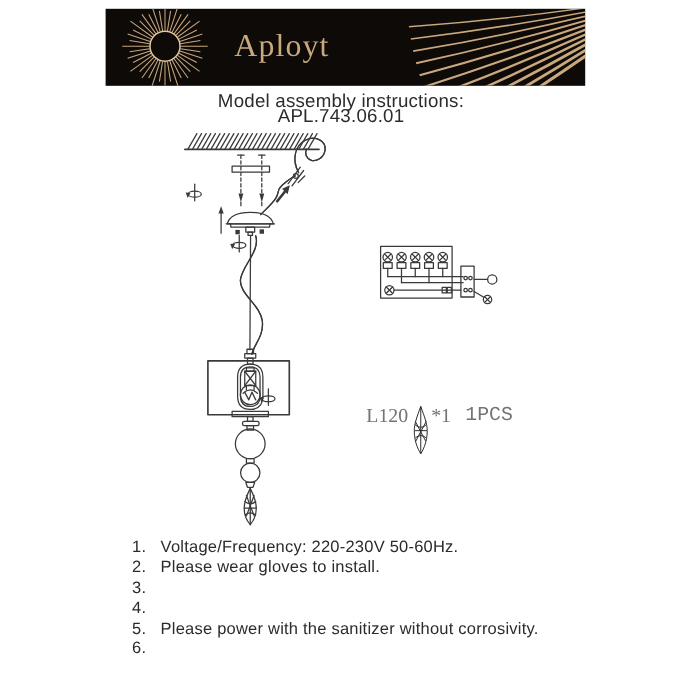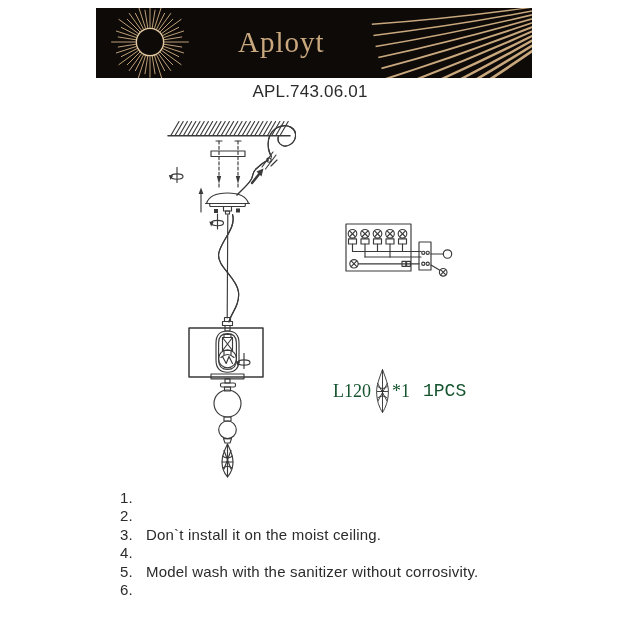--- a/index.html
+++ b/index.html
@@ -3,40 +3,40 @@
 <meta charset="utf-8">
 <style>
   html,body{margin:0;padding:0;width:620px;height:620px;overflow:hidden;background:#fff;}
   .page{position:relative;width:620px;height:620px;background:#ffffff;font-family:"Liberation Sans",sans-serif;overflow:hidden;}
 
   
   .banner{position:absolute;left:96px;top:8px;width:436px;height:70px;background:var(--banner,#0d0a08);overflow:hidden;}
   .starburst{position:absolute;left:12px;top:-8px;width:84px;height:84px;}
   .wordmark{position:absolute;left:117px;top:34px;transform:translateY(-50%);
     font-family:"Liberation Serif",serif;font-weight:400;font-size:29px;
-    color:var(--gold,#c9a87e);letter-spacing:1px;margin-left:25px;}
+    color:var(--gold,#c9a87e);letter-spacing:1px;}
   .rays{position:absolute;left:0;top:0;width:436px;height:70px;}
 
   
   .titleblock{position:absolute;left:0;top:85px;width:620px;text-align:center;color:var(--text,#2b2b2b);}
   .t1,.t2{font-size:17px;line-height:14px;letter-spacing:.2px;}
 
   
   .diagram{position:absolute;left:0;top:0;width:620px;height:620px;}
   #diagram *{stroke:var(--ink,#3a3a3a);fill:none;stroke-width:1.15;stroke-linecap:round;stroke-linejoin:round;}
   #diagram .fill{fill:var(--ink,#3a3a3a);stroke:none;}
   #diagram .dash{stroke-dasharray:3 2.2;}
   #diagram .w15{stroke-width:1.5;}
   #diagram .cordo{stroke-width:2.9;}
   #diagram .cordi{stroke:#fff;stroke-width:1.4;}
   #diagram .thick{stroke-width:2.4;}
 
   
-  .caption{position:absolute;left:333px;top:368px;height:46px;display:flex;align-items:center;
-    font-family:"Liberation Serif",serif;font-size:18px;color:#14532d;}
+  .caption{position:absolute;left:333px;top:368px;height:46px;display:flex;
+    font-family:"Liberation Serif",serif;font-size:18px;color:#737373;}
   .cap-icon{width:17px;height:46px;margin:0 1px 0 3px;}
   .pcs{margin-left:13px;font-family:Liberation Mono, monospace;}
 
   
   .list{position:absolute;left:120px;top:489px;width:420px;margin:0;padding:0;list-style:none;
     color:var(--text,#2b2b2b);font-size:15px;letter-spacing:.2px;}
   .list li{display:flex;line-height:18.4px;}
   .num{width:26px;flex:none;}
 </style>
 </head>
@@ -98,20 +98,21 @@
         <path d="M514 -13 Q403.7005815777491 34.64491888662649 289.1986745803846 71.04977150227221" fill="none" stroke="#c9a87e" stroke-width="2"></path>
         <path d="M514 -13 Q406.0674107469176 39.78784118644552 293.40751857874375 81.54605830182823" fill="none" stroke="#c9a87e" stroke-width="2.14"></path>
         <path d="M514 -13 Q408.67387725558456 44.81356127785534 298.10613305075674 91.83242920824853" fill="none" stroke="#c9a87e" stroke-width="2.2800000000000002"></path>
         <path d="M514 -13 Q411.51419409628596 49.710920805440665 303.2840858972846 101.88604590574556" fill="none" stroke="#c9a87e" stroke-width="2.42"></path>
         <path d="M514 -13 Q414.5820550553402 54.469046406337995 308.9298807681263 111.6845868510823" fill="none" stroke="#c9a87e" stroke-width="2.5600000000000005"></path>
         <path d="M514 -13 Q417.8706487142195 59.07737385181988 315.03098258679 121.20629683297926" fill="none" stroke="#c9a87e" stroke-width="2.7"></path>
       </svg>
   </header>
 
   <div class="titleblock">
+    <div class="t1">Model assembly instructions:</div>
     <div class="t2">APL.743.06.01</div>
   </div>
 
   <svg id="diagram" class="diagram" viewBox="0 0 620 620">
     <defs>
       <path id="p-coil" d="M237 195 C243 189 247.5 185 250.5 180.5 C254.5 175 251 173 256.5 168.5 C262 164 264 161.5 268.5 160"></path>
       <path id="p-hook" d="M271.5 157 C265.5 146 267.5 132.5 277.5 127.5 C287.5 122.5 296.5 128.5 295.5 136.5 C294.5 143.5 287.5 147.5 282.5 145.5 C278.5 143.8 276.5 139.5 278.8 135.5"></path>
       <path id="p-wavy" d="M232.5 214.5 C236.5 228 221.5 240 218.8 253 C216 266.5 237 277 238.5 292 C240 306 230.5 313.5 229 322"></path>
     </defs>
 
@@ -318,33 +319,34 @@
         <path d="M3.2 18 Q8.5 23 13.8 18 M3.6 30 Q8.5 26 13.4 30"></path>
       </g>
     </svg>
     <span>*1</span>
     <span class="pcs">1PCS</span>
   </div>
 
   <ol class="list">
     <li>
         <span class="num">1.</span>
+        <span class="txt">Voltage/Frequency: 220-230V 50-60Hz.</span>
       </li>
     <li>
         <span class="num">2.</span>
+        <span class="txt">Please wear gloves to install.</span>
       </li>
     <li>
         <span class="num">3.</span>
-        <span class="txt">Don`t install it on the moist ceiling.</span>
       </li>
     <li>
         <span class="num">4.</span>
       </li>
     <li>
         <span class="num">5.</span>
-        <span class="txt">Model wash with the sanitizer without corrosivity.</span>
+        <span class="txt">Please power with the sanitizer without corrosivity.</span>
       </li>
     <li>
         <span class="num">6.</span>
       </li>
   </ol>
 
 </div>
 
 </body></html>

